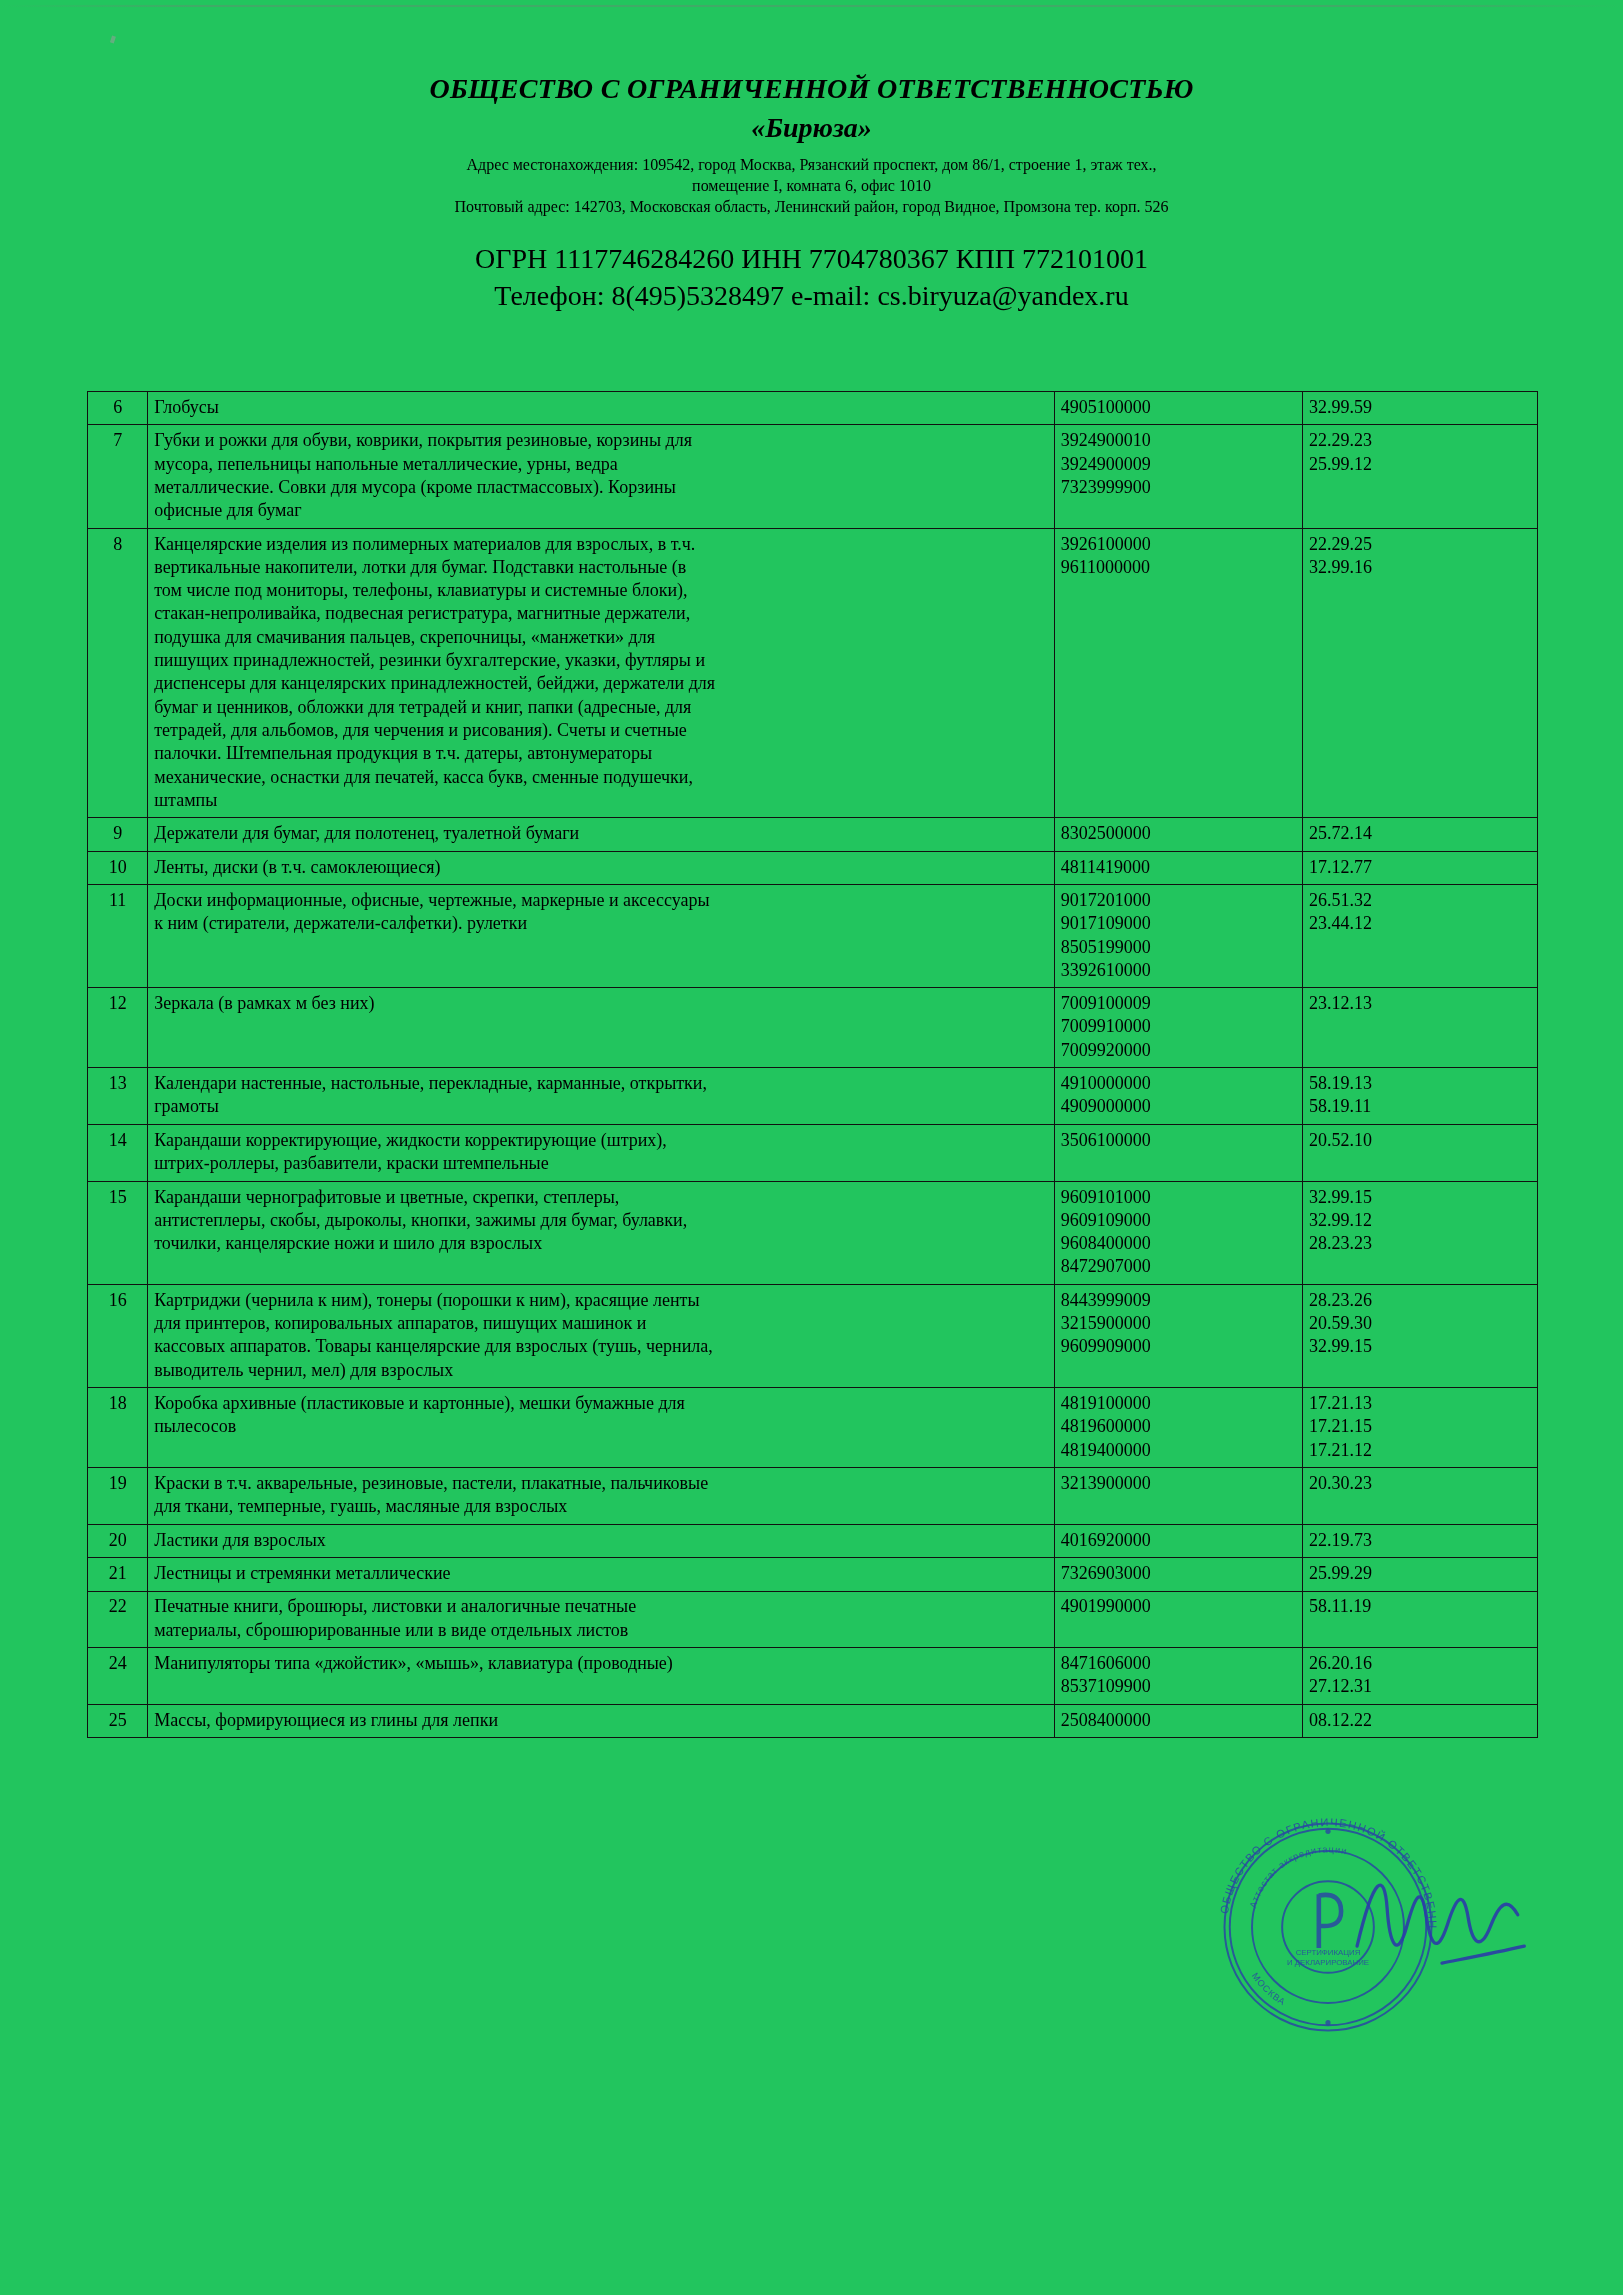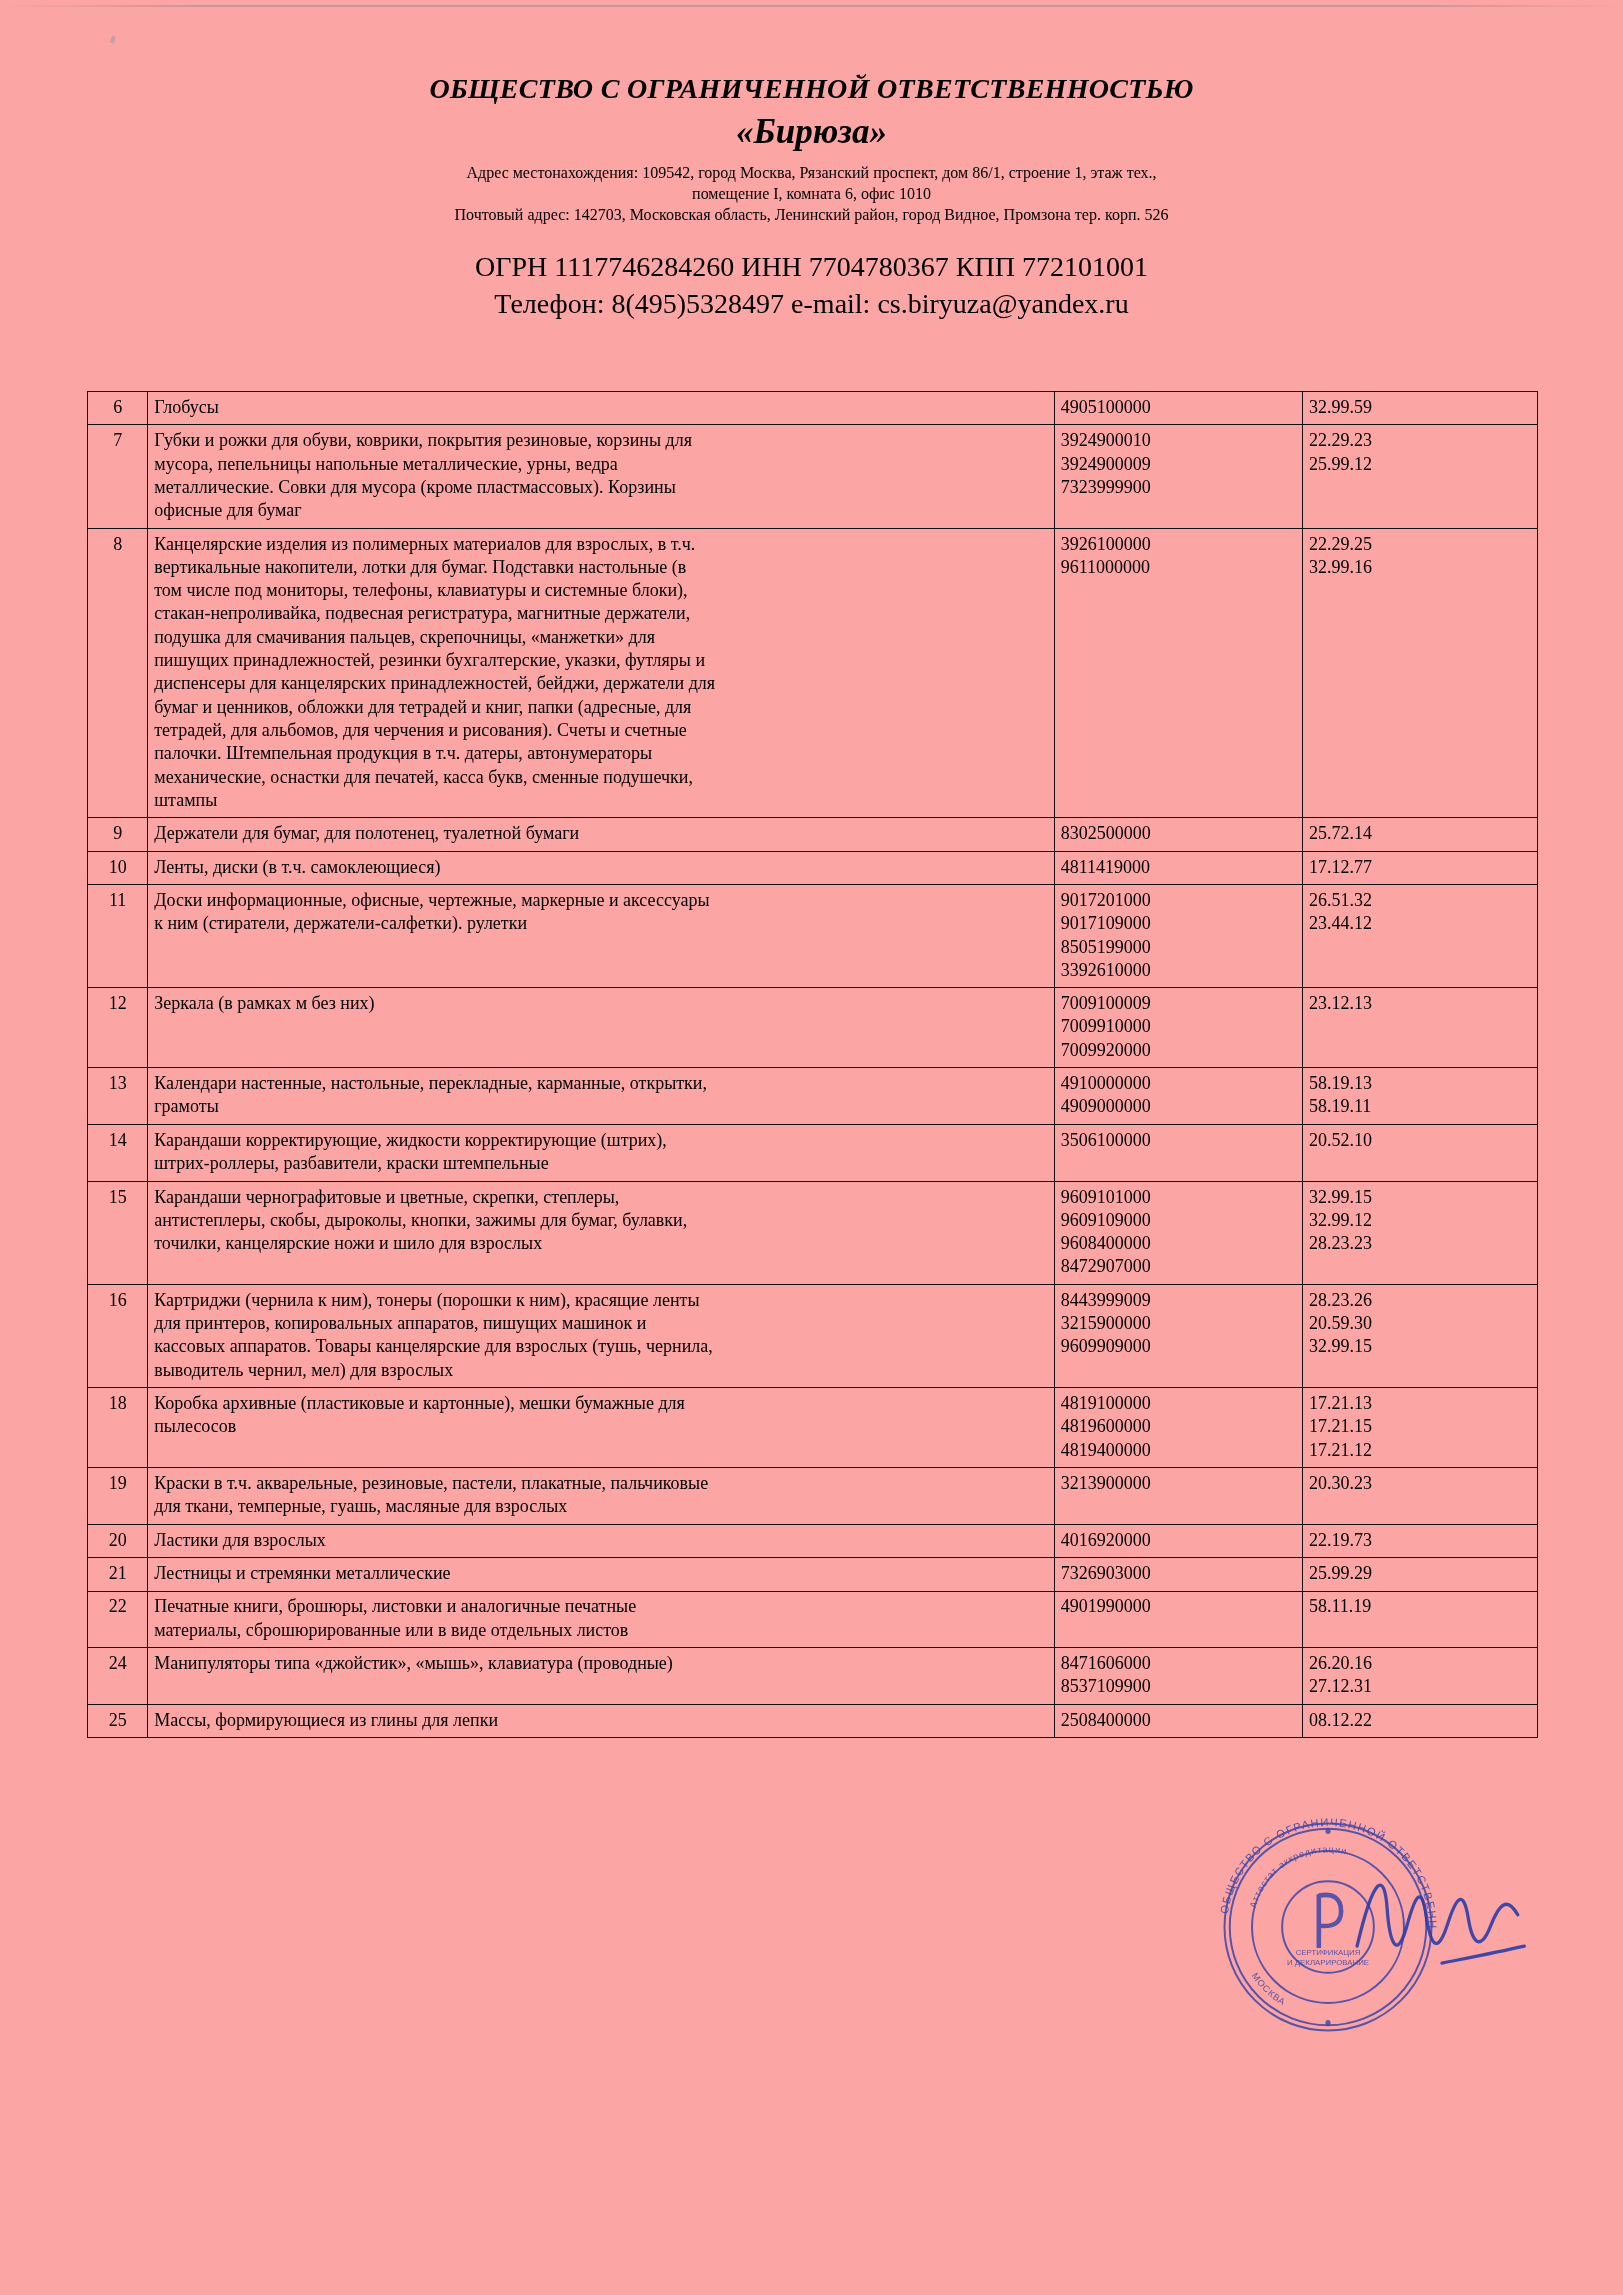--- a/index.html
+++ b/index.html
@@ -13,21 +13,21 @@
     font-family: "Liberation Serif", serif;
     color: #000000;
     position: relative;
     overflow: hidden;
   }
   .page {
     position: absolute;
     top: 0; left: 0;
     width: 1623px;
     height: 2295px;
-    background: #fca5a5;
+    background: #22c55e;
   }
   
   .scan-edge {
     position: absolute;
     top: 5.2px; left: 0; right: 0;
     height: 2px;
     background: linear-gradient(90deg, rgba(150,150,150,0) 0%, rgba(120,120,120,0.35) 12%, rgba(120,120,120,0.35) 88%, rgba(150,150,150,0) 100%);
   }
   .speck {
     position: absolute;
@@ -45,21 +45,21 @@
     text-align: center;
   }
   .org-title {
     font-size: 28px;
     font-weight: bold;
     font-style: italic;
     letter-spacing: 0.3px;
     line-height: 1.18;
   }
   .org-name {
-    font-size: 35px;
+    font-size: 28px;
     font-weight: bold;
     font-style: italic;
     margin-top: 6.5px;
   }
   .addr-block {
     margin-top: 11.8px;
     font-size: 16px;
     line-height: 1.30;
   }
   .addr-line { white-space: nowrap; }

